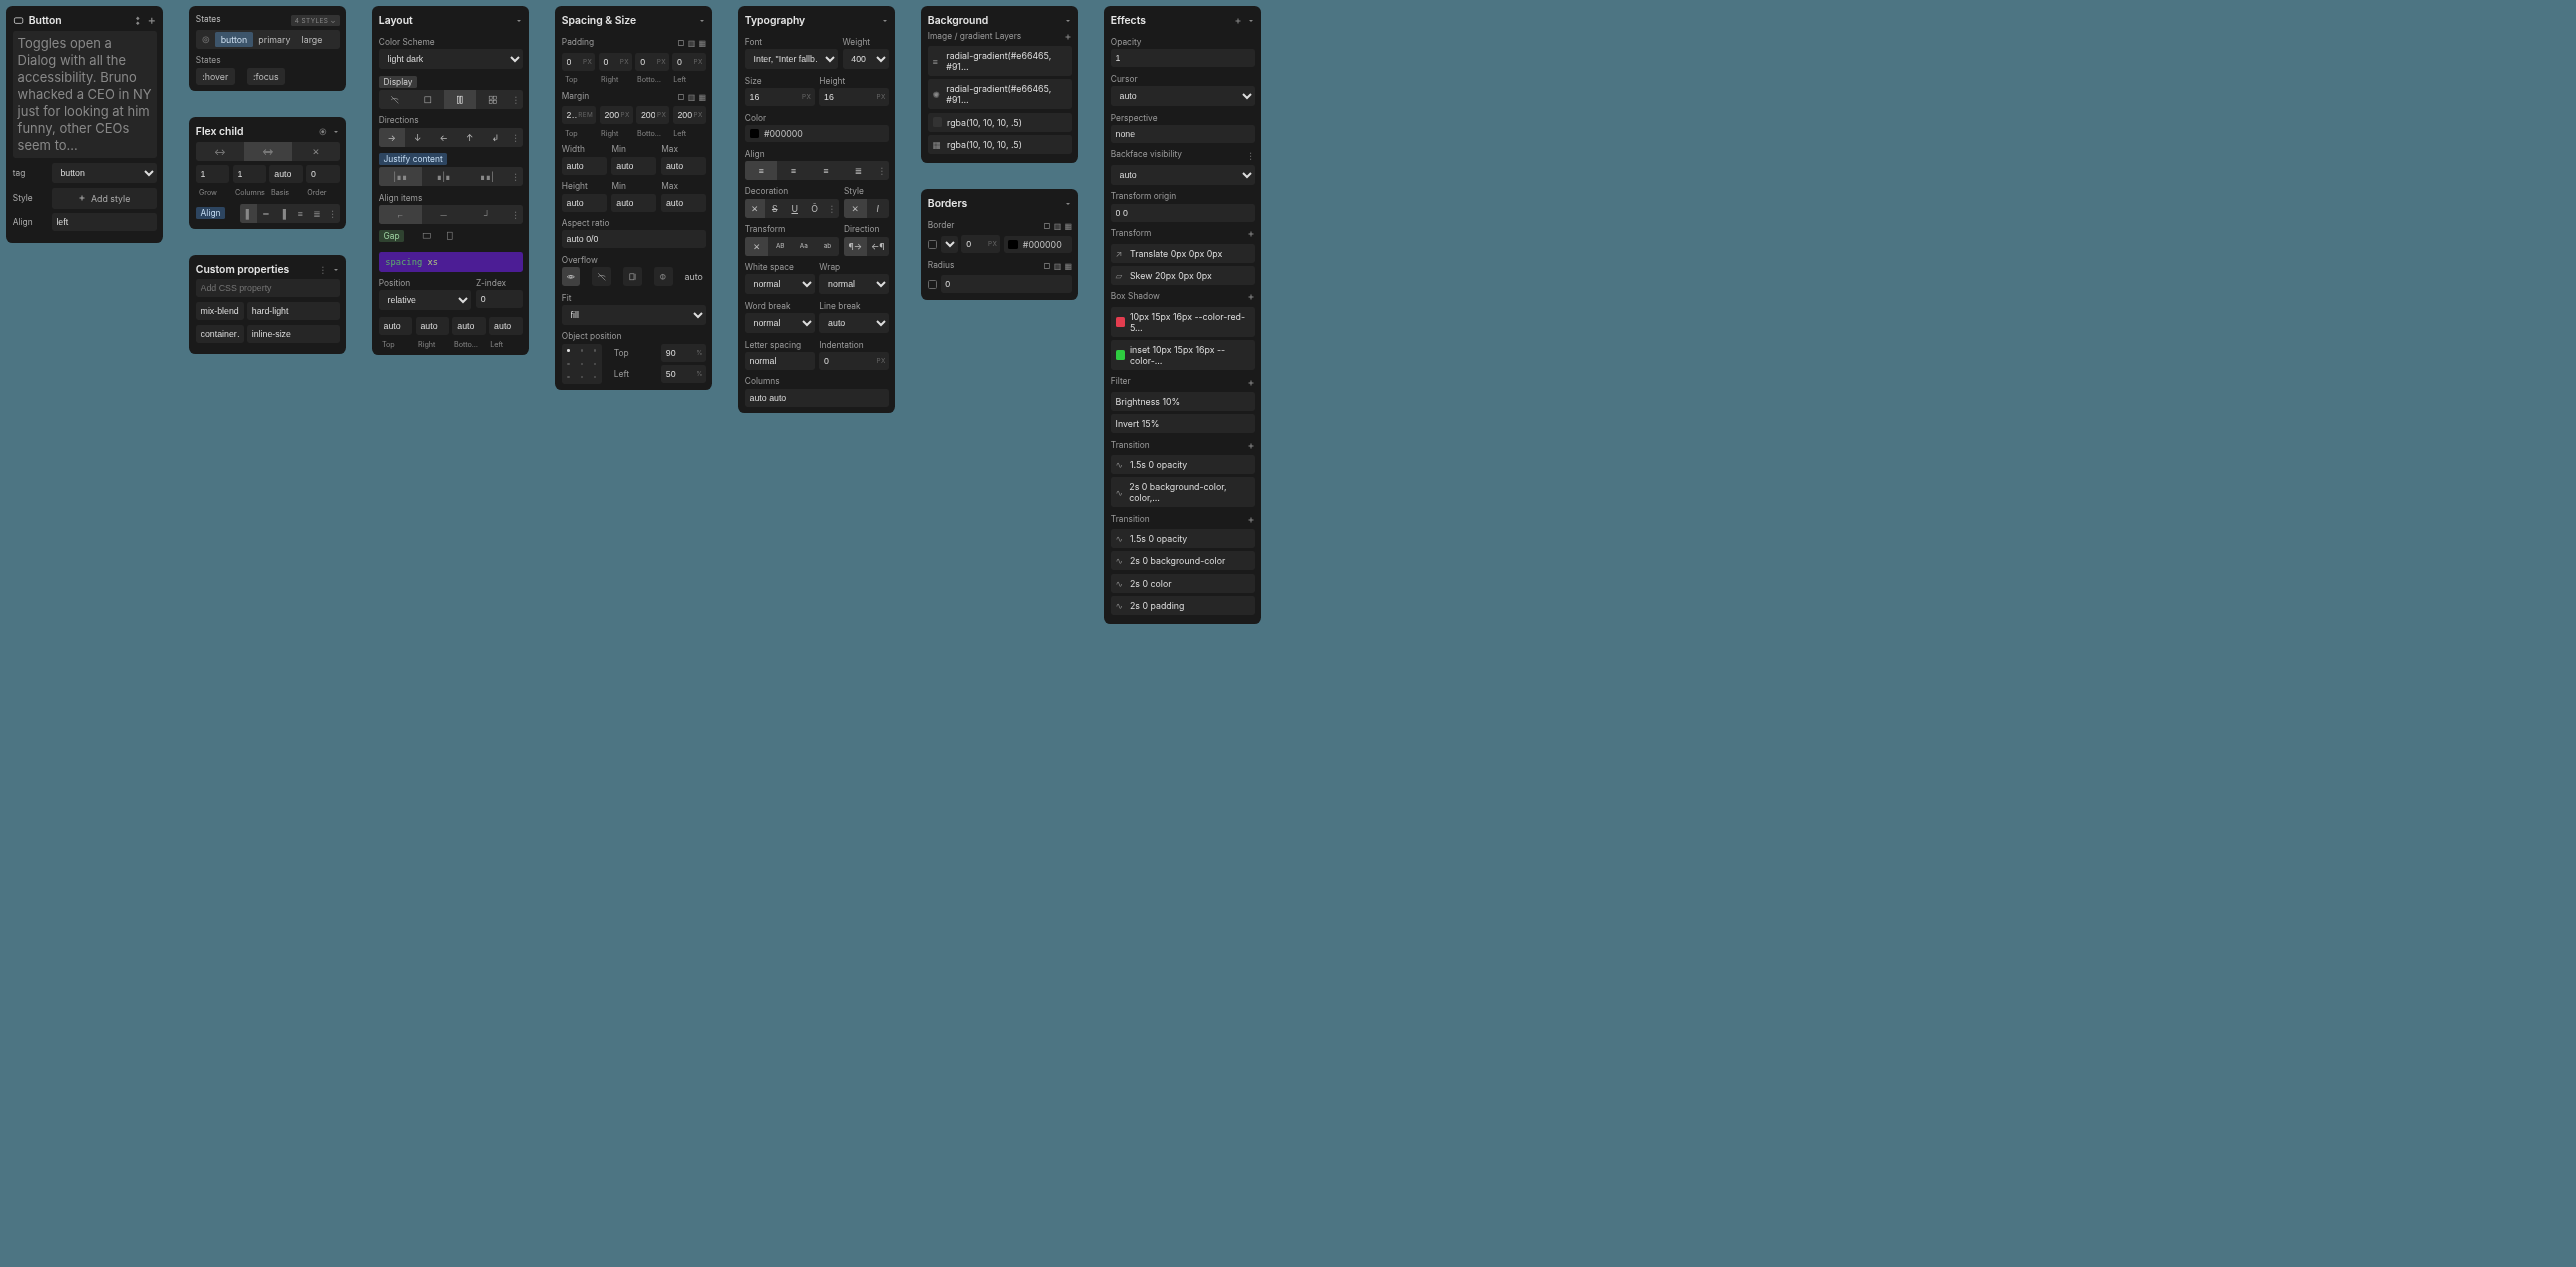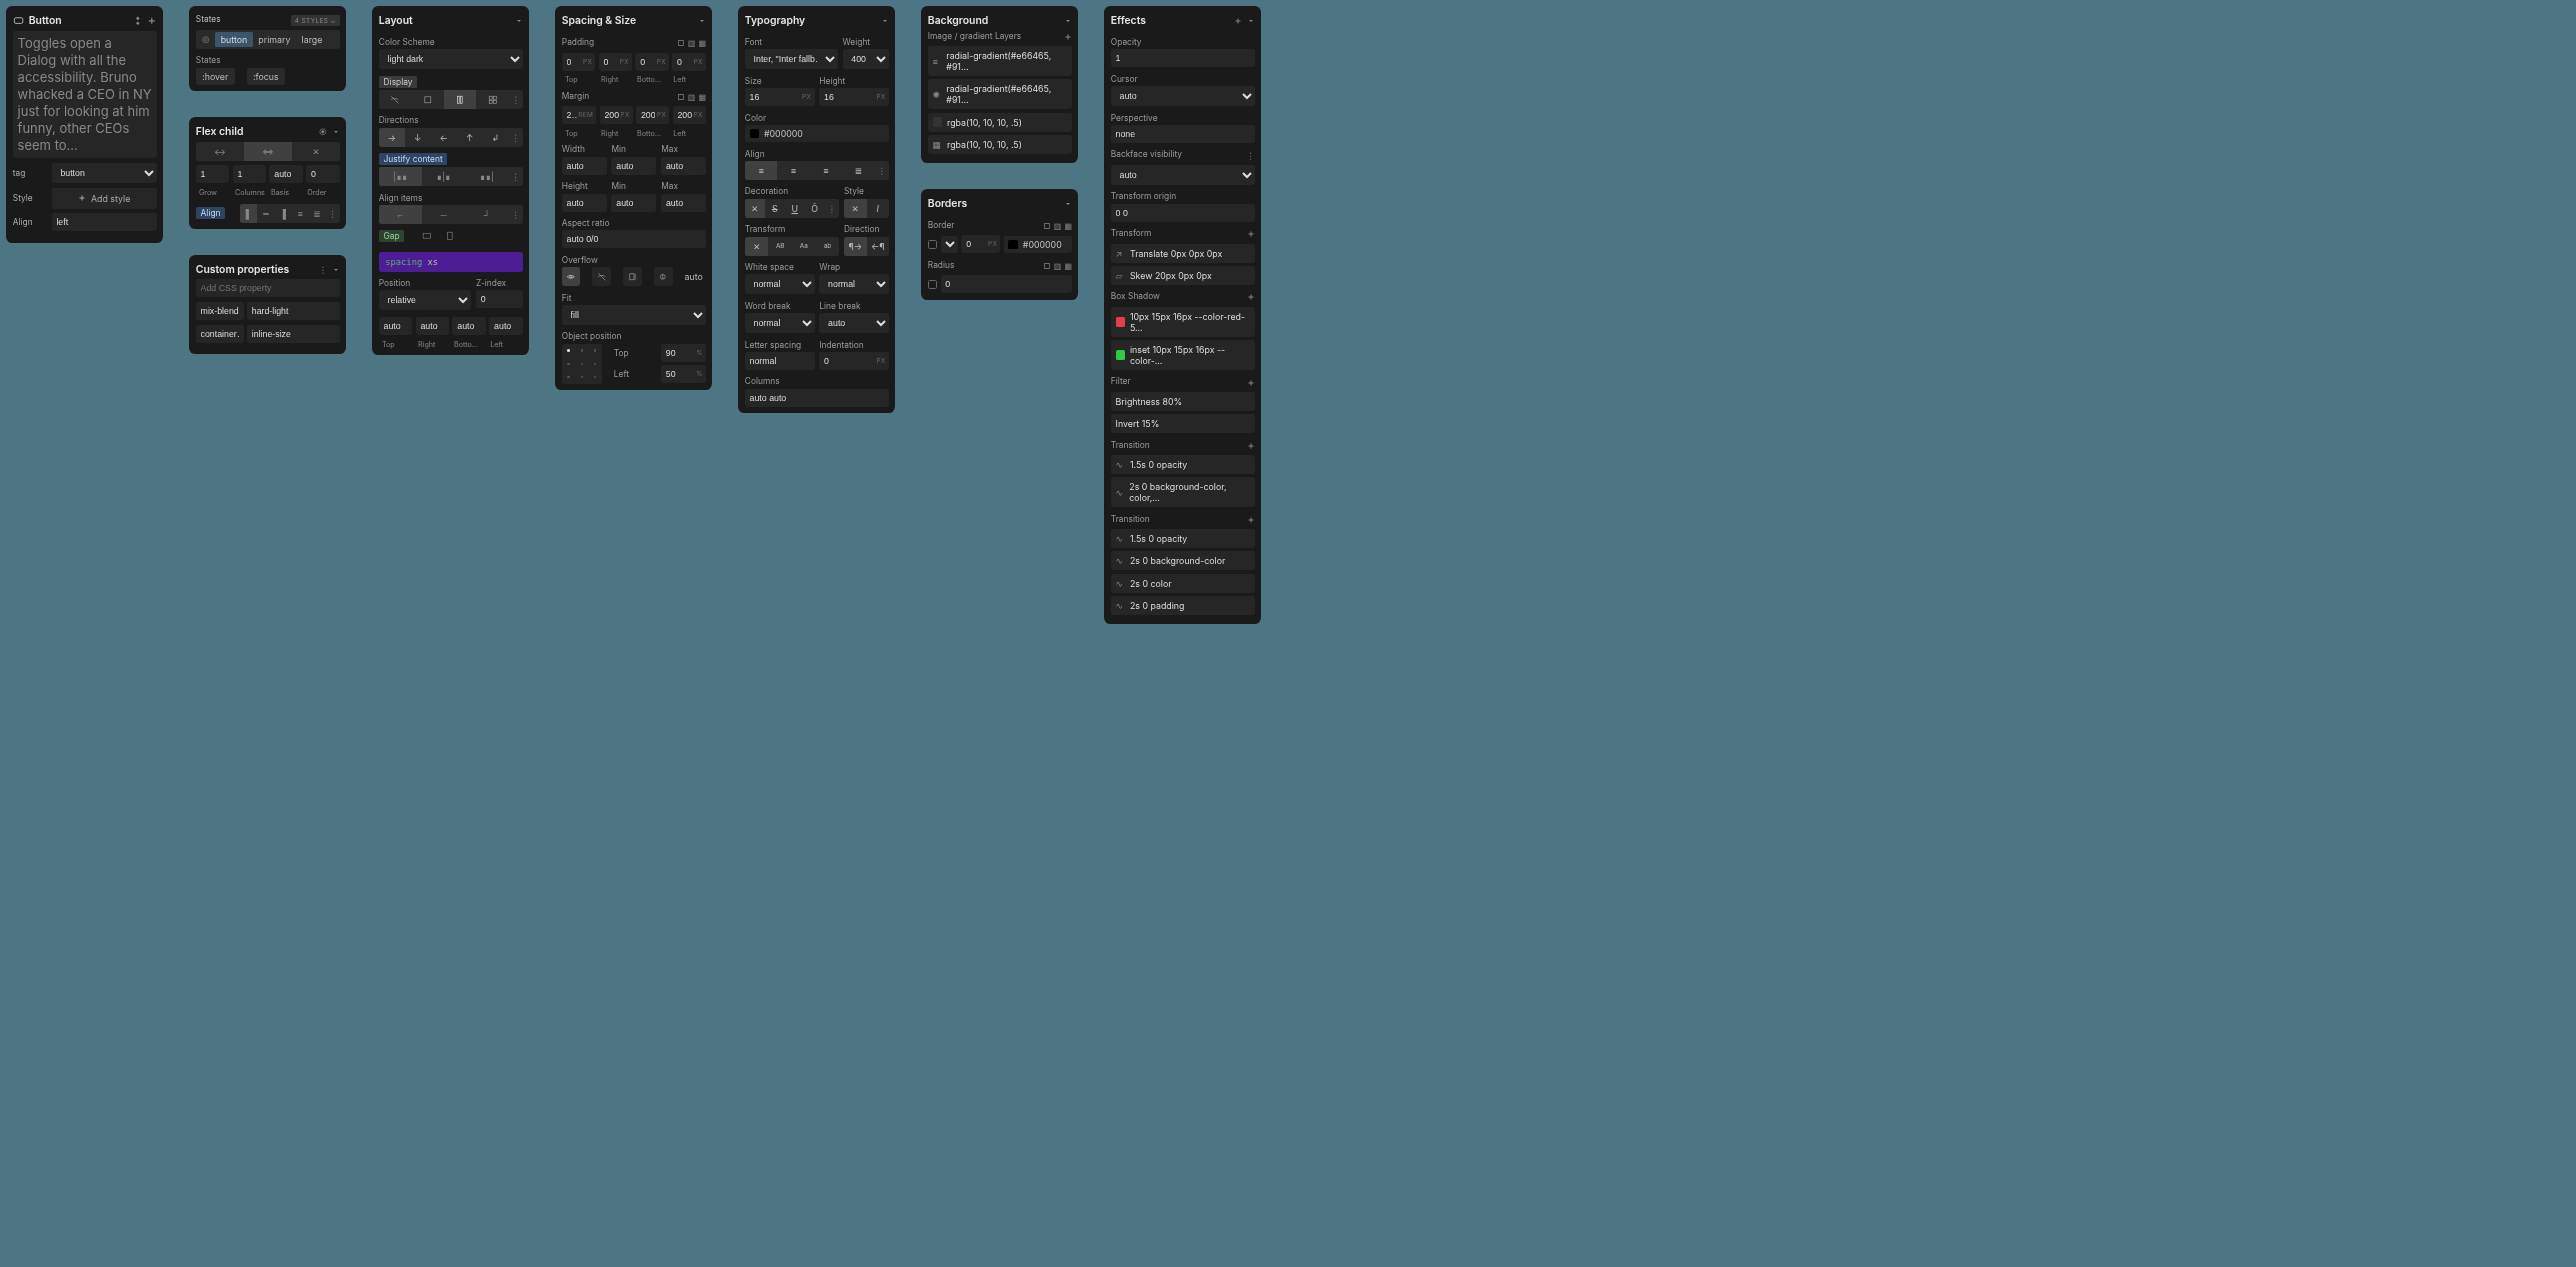--- a/index.html
+++ b/index.html
@@ -873,21 +873,21 @@
     </div>
 
     <div>
       <div class="group-title">
         <span class="label">Filter</span>
         <svg class="i10" viewBox="0 0 16 16" stroke="#888" stroke-width="2">
             <path d="M8 3v10M3 8h10"></path>
           </svg>
       </div>
       <div class="list-item">
-          <span>Brightness 80%</span>
+          <span>Brightness 10%</span>
         </div>
       <div class="list-item">
           <span>Invert 15%</span>
         </div>
     </div>
 
     <div>
       <div class="group-title">
         <span class="label">Transition</span>
         <svg class="i10" viewBox="0 0 16 16" stroke="#888" stroke-width="2">

